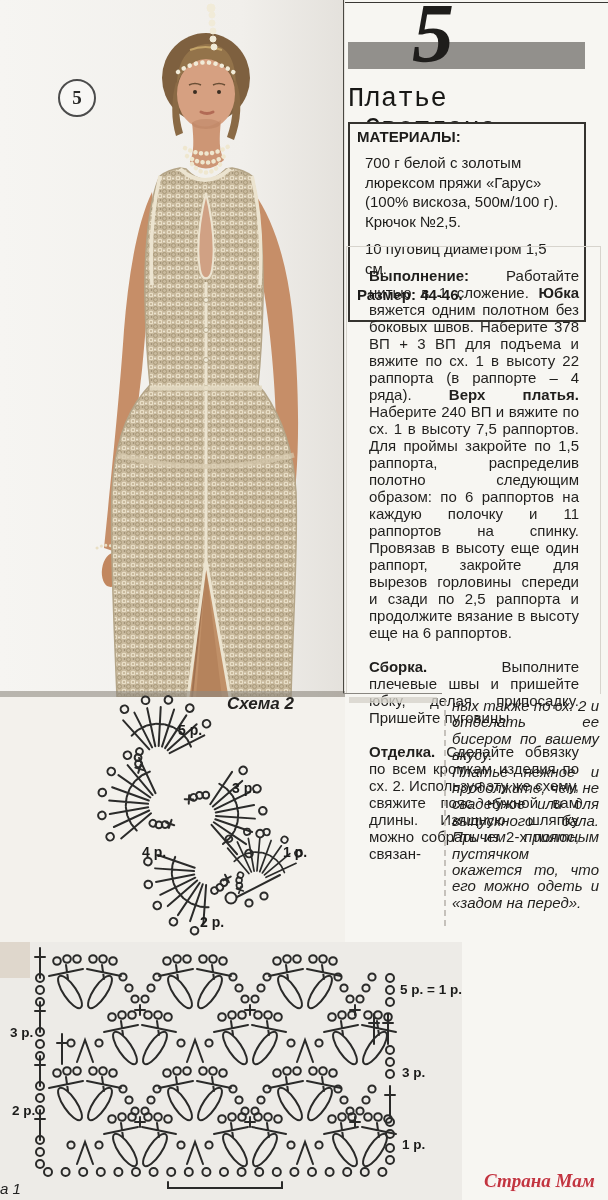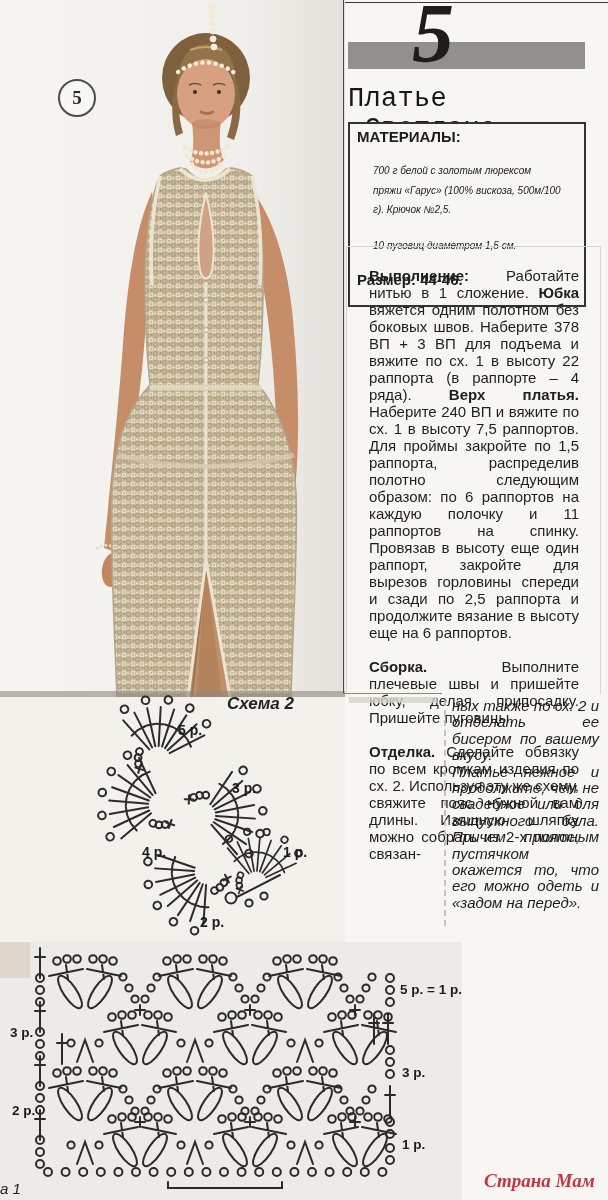--- a/index.html
+++ b/index.html
@@ -18,21 +18,21 @@
   .box-bottom-rule{position:absolute;left:343px;top:693px;width:99px;border-top:1.6px solid #8a8781;}
   .big-number{position:absolute;left:402px;top:-8px;width:62px;text-align:center;
         font-family:"Liberation Serif",serif;font-style:italic;font-weight:600;font-size:84px;
         line-height:1;color:#1e1d1b;z-index:3;}
   .gray-bar{position:absolute;left:348px;top:42px;width:237px;height:27px;background:#92908c;z-index:2;}
   .title{position:absolute;left:348px;top:84px;width:250px;font-family:Liberation Mono, monospace;
         font-size:27px;letter-spacing:.3px;color:#181816;}
   .materials{position:absolute;left:348px;top:122px;width:238px;border:2px solid #35332f;
         padding:4px 7px 5px 7px;box-sizing:border-box;background:#f7f6f2;}
   .materials .mhead{font-weight:bold;font-size:15px;margin:0 0 1px 0;}
-  .materials .mline{font-style:italic;font-size:10px;line-height:19.5px;margin:16px;}
+  .materials .mline{font-size:15px;line-height:19.5px;margin:8px;}
   .materials .msize{font-weight:bold;font-size:15px;margin:1px 0 12px 0;}
   .body-box{position:absolute;left:346px;top:246px;width:255px;height:448px;
         border:1px solid #d7d4cd;border-bottom:none;padding:3px 4px 0 5px;box-sizing:border-box;}
   .body-box p{margin:17px;text-align:justify;font-size:15px;line-height:17px;color:#201f1d;}
   .body-box b{font-weight:bold;}
   .narrow-col{position:absolute;left:452px;top:698px;width:147px;font-style:italic;}
   .narrow-col p{margin:0;text-align:justify;font-size:15px;line-height:16.4px;color:#201f1d;}
   .crease{position:absolute;left:444px;top:700px;height:226px;border-left:2px dashed #b9b5ae;opacity:.8;}
   .box-remnant{position:absolute;left:349px;top:697px;width:88px;height:6px;background:#d6d3cb;opacity:.8;}
   

